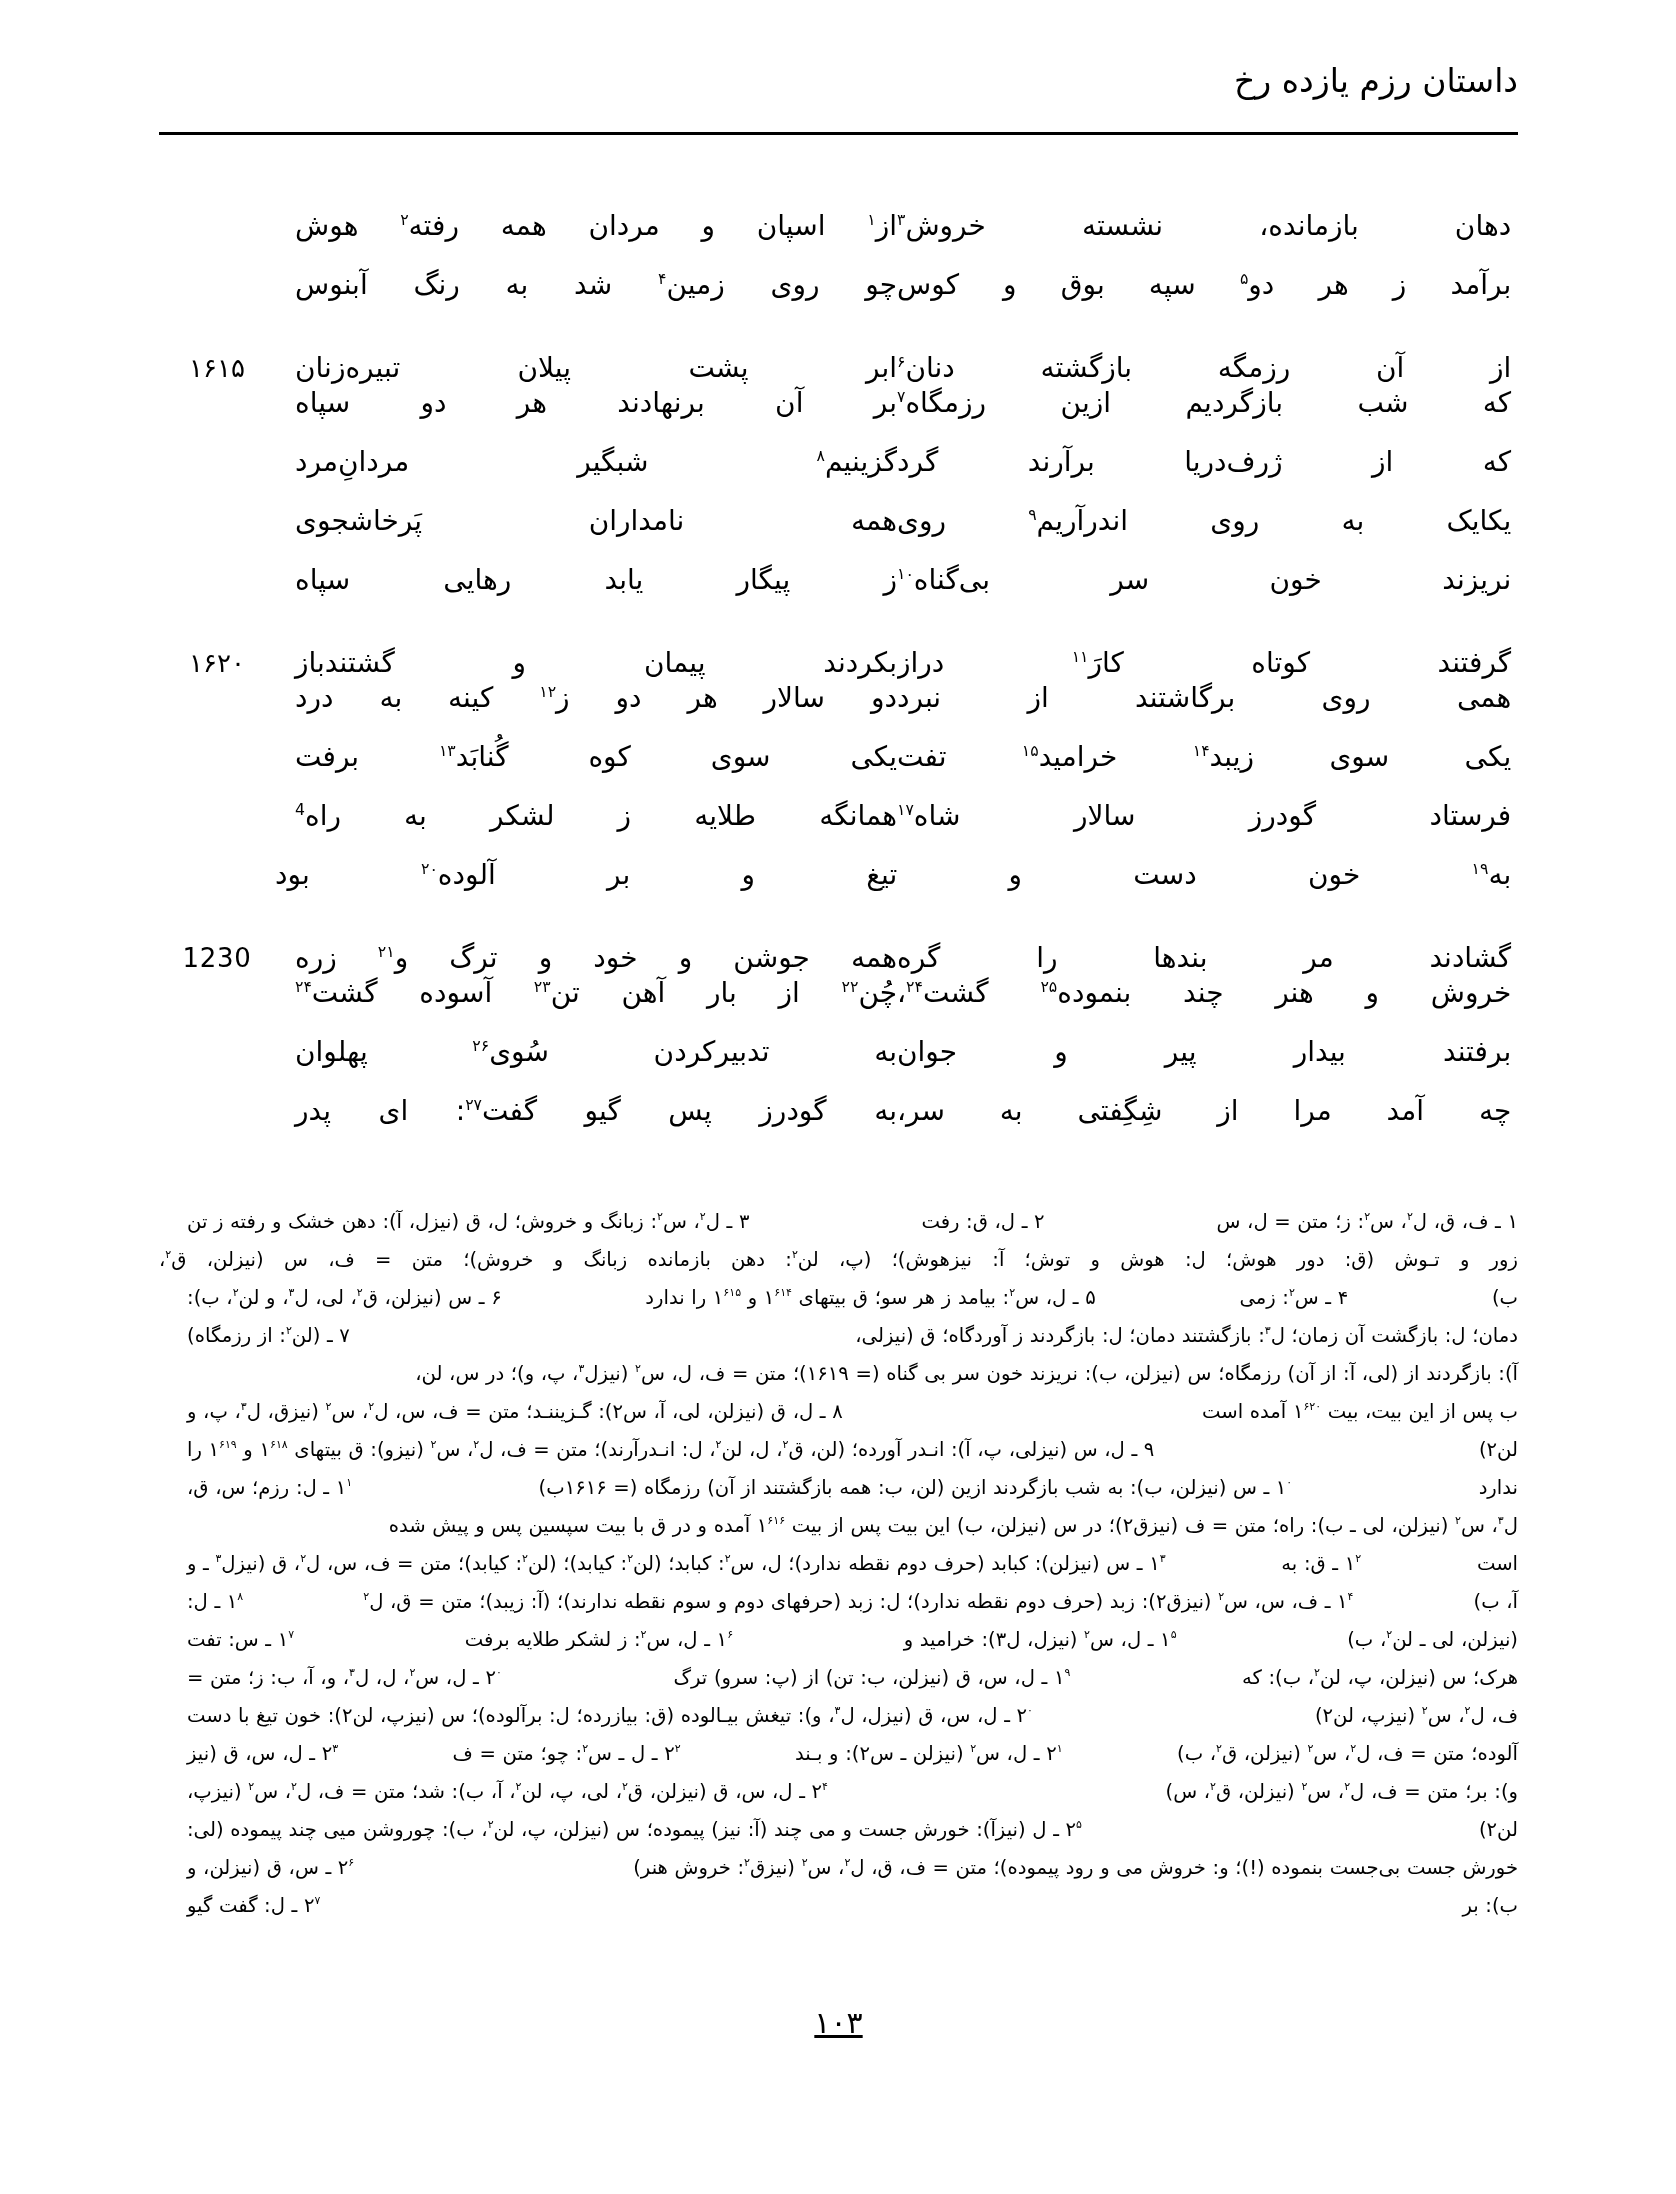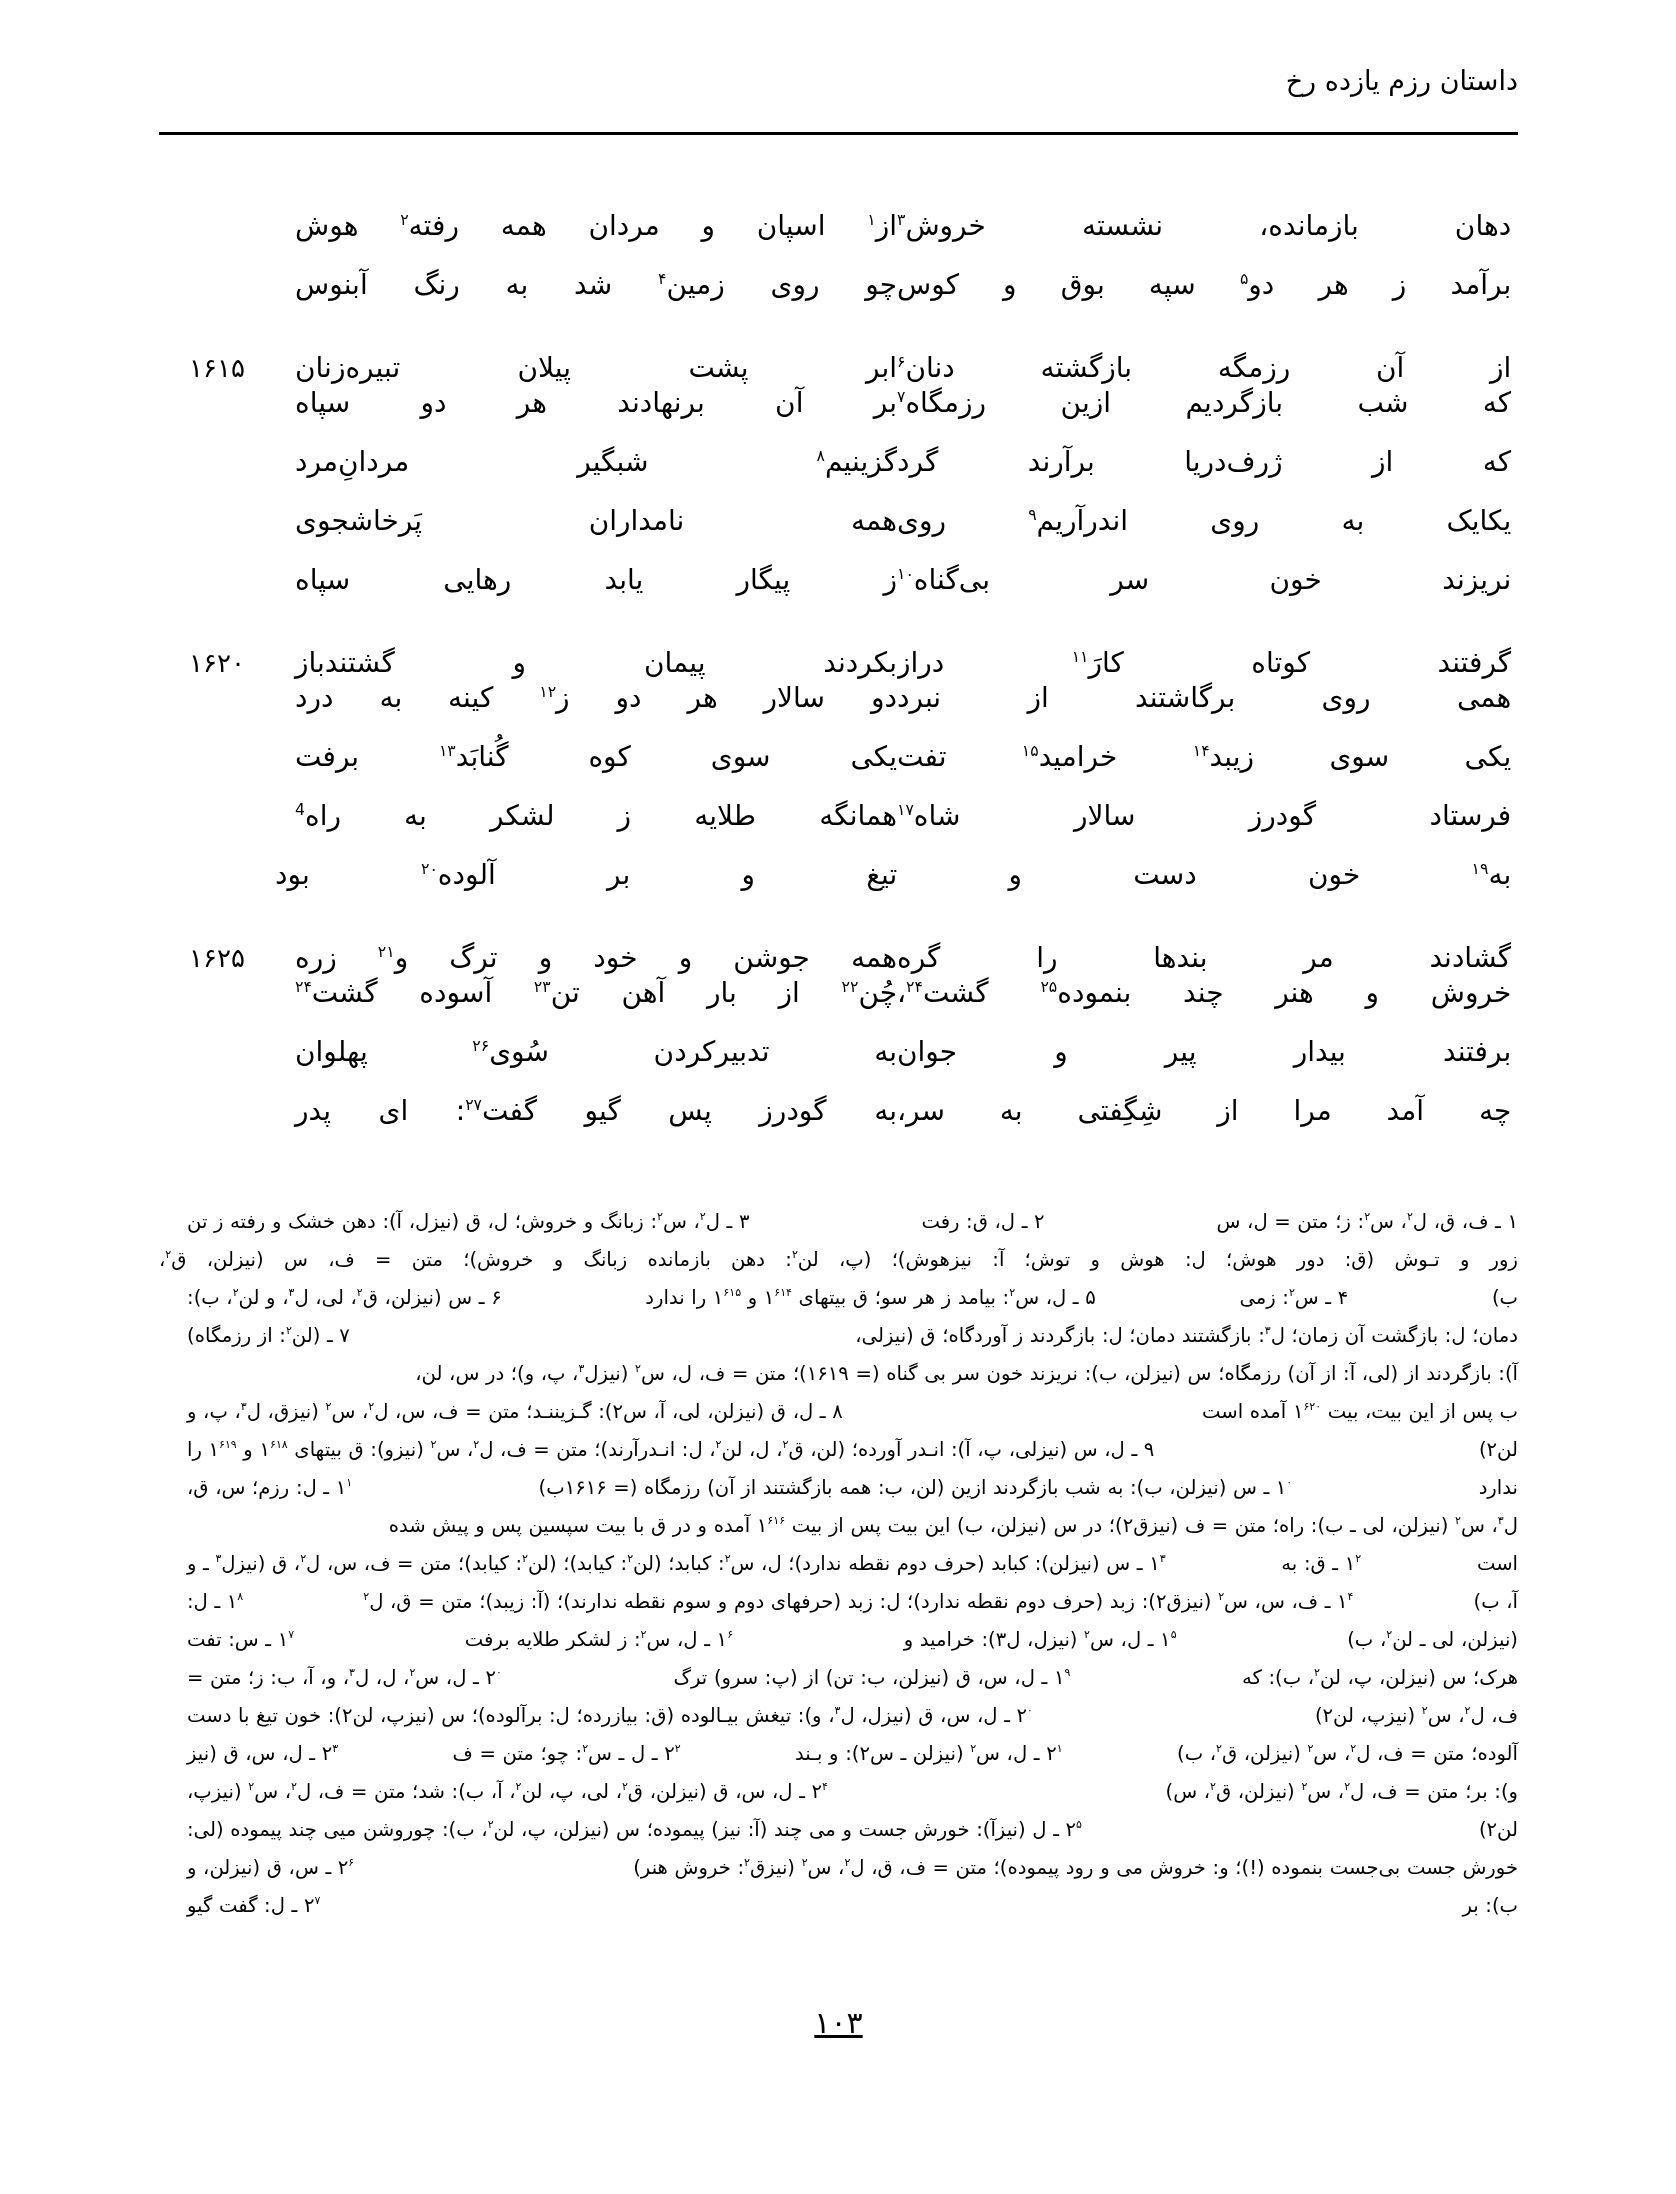--- a/index.html
+++ b/index.html
@@ -25,21 +25,21 @@
 
   
   .runhead-zone {
     position: absolute;
     top: 62px;
     right: 159px;
     left: 159px;
     height: 54px;
   }
   .runhead-title {
-    font-size: 27px;
+    font-size: 33px;
     line-height: 38px;
     text-align: right;
     white-space: nowrap;
     letter-spacing: 0.3px;
   }
   .runhead-rule {
     position: absolute;
     top: 132px;
     right: 159px;
     left: 159px;
@@ -201,21 +201,21 @@
         <div class="hemistich hem-right">همانگه طلایه ز لشکر به راه<sup>4</sup></div>
         <div class="num-cell"></div>
       </div>
       <div class="couplet">
         <div class="hemistich hem-left">به<sup>۱۹</sup> خون دست و تیغ و بر آلوده<sup>۲۰</sup> بود</div>
         <div class="num-cell"></div>
       </div>
       <div class="couplet">
         <div class="hemistich hem-left">گشادند مر بندها را گره</div>
         <div class="hemistich hem-right">همه جوشن و خود و ترگ و<sup>۲۱</sup> زره</div>
-        <div class="num-cell">۱۶۲۵</div>
+        <div class="num-cell">1230</div>
       </div>
       <div class="couplet">
         <div class="hemistich hem-left">خروش و هنر چند بنموده<sup>۲۵</sup> گشت<sup>۲۴</sup>،</div>
         <div class="hemistich hem-right">چُن<sup>۲۲</sup> از بار آهن تن<sup>۲۳</sup> آسوده گشت<sup>۲۴</sup></div>
         <div class="num-cell"></div>
       </div>
       <div class="couplet">
         <div class="hemistich hem-left">برفتند بیدار پیر و جوان</div>
         <div class="hemistich hem-right">به تدبیرکردن سُوی<sup>۲۶</sup> پهلوان</div>
         <div class="num-cell"></div>

